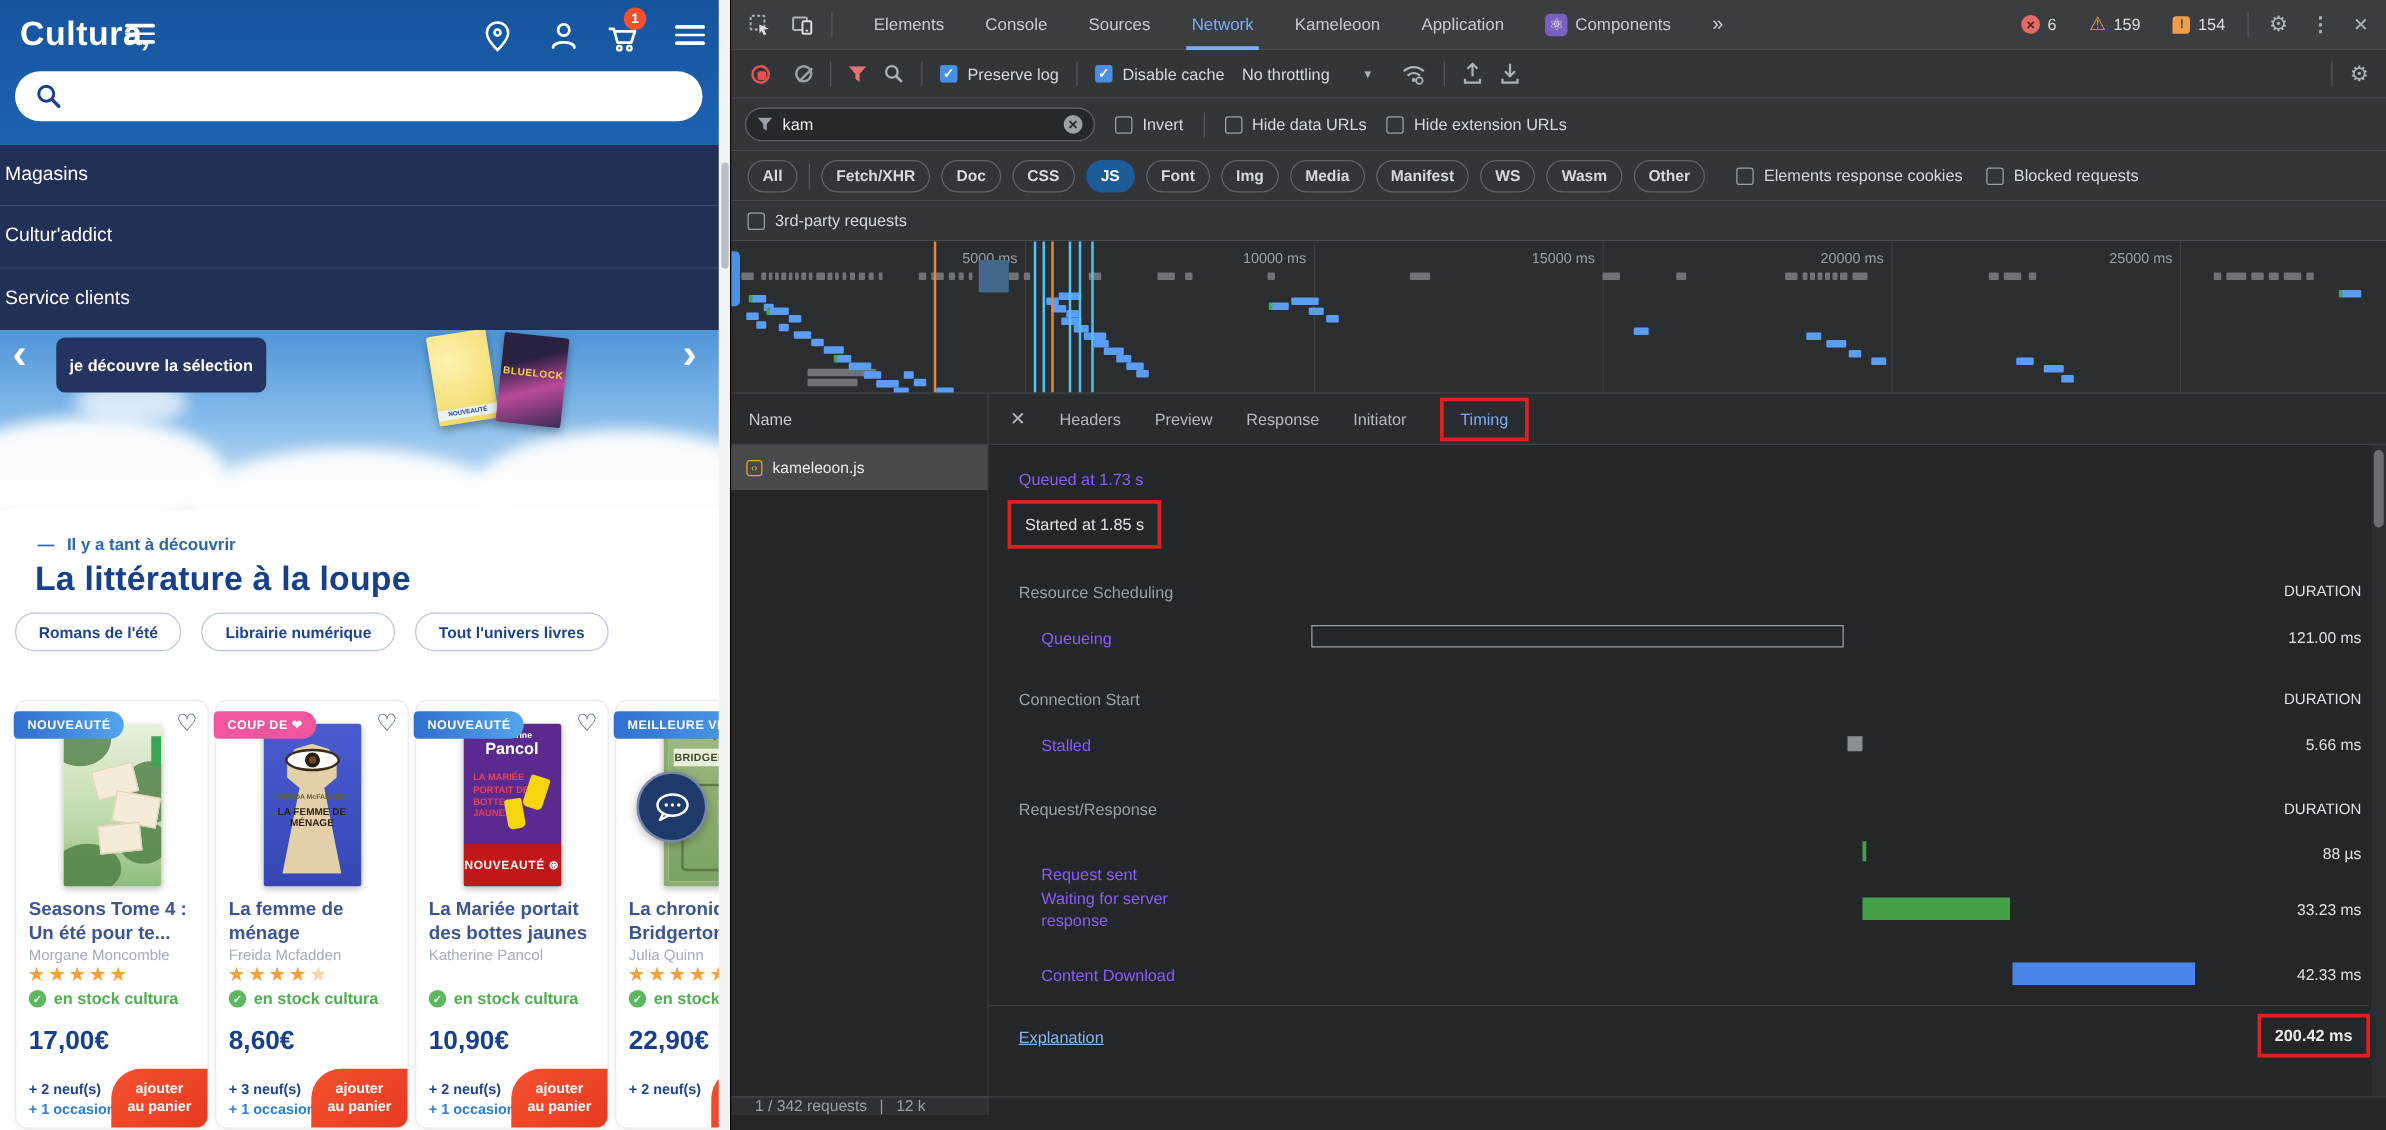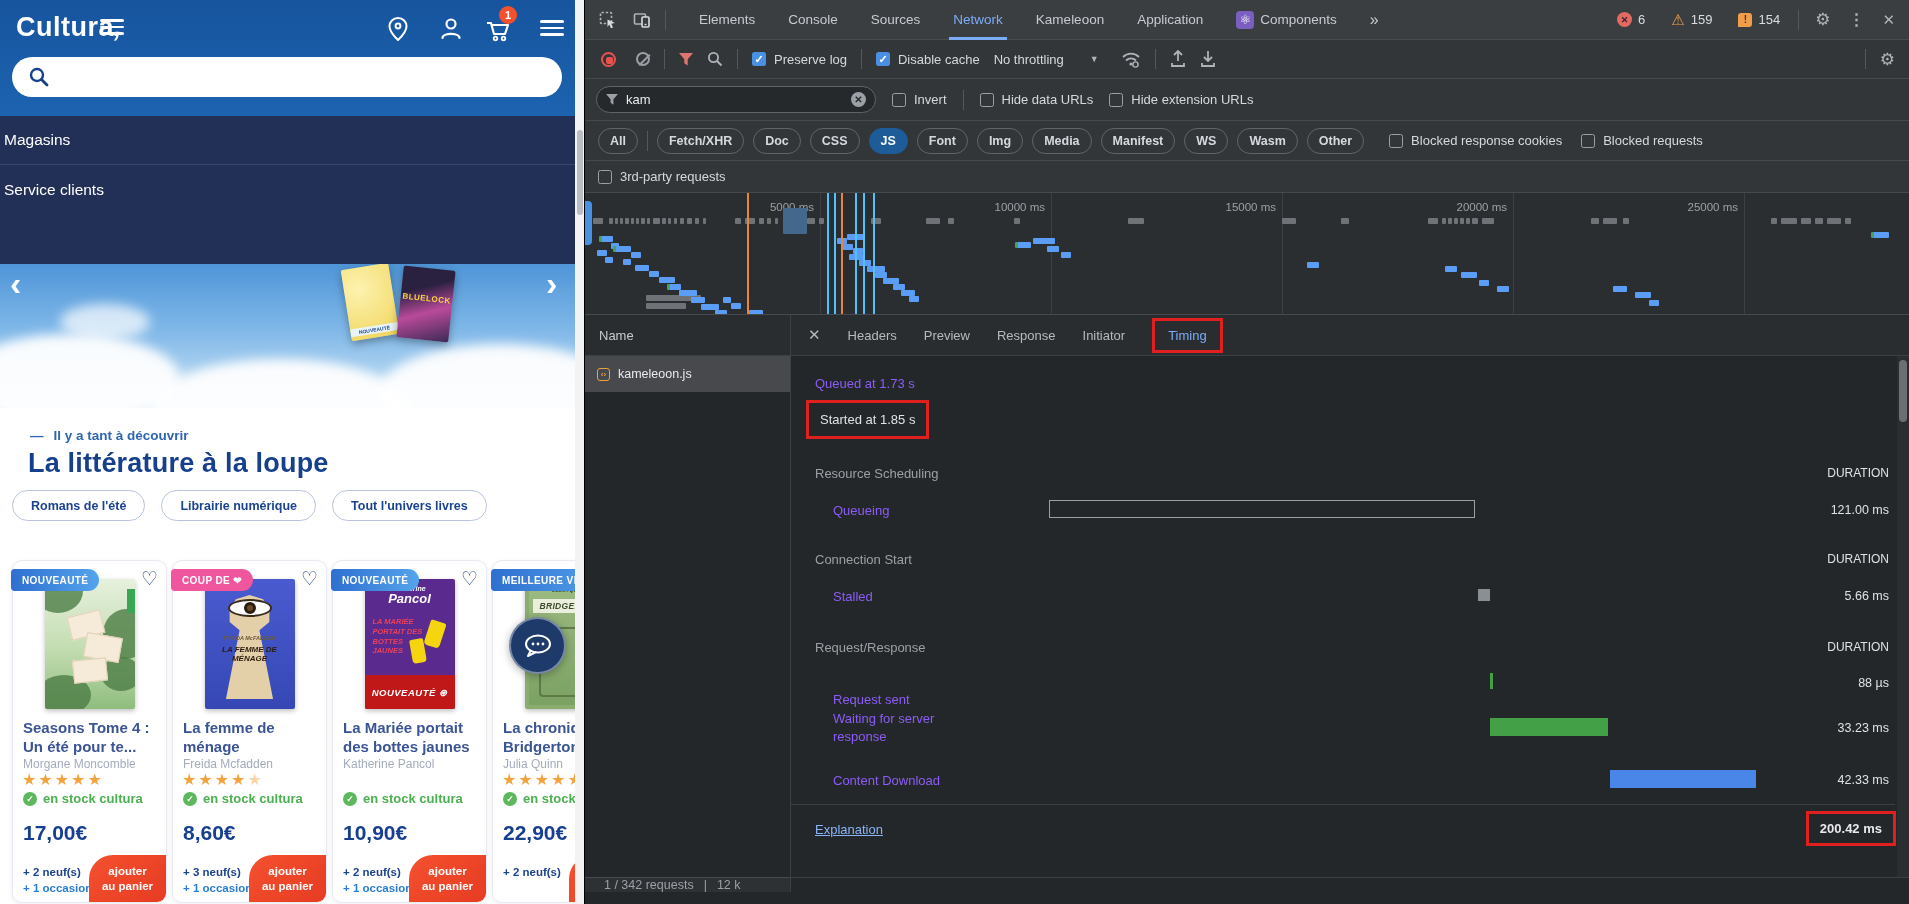--- a/index.html
+++ b/index.html
@@ -53,22 +53,22 @@
     font-size:12.5px; font-weight:600; display:flex; align-items:center; padding:0 18px; cursor:pointer; }
   
   .cards { position:absolute; left:12px; top:560px; display:flex; gap:5px; }
   .card { position:relative; width:155px; height:343px; background:#fff; border:1px solid #e9e9f2; border-radius:10px;
     box-shadow:0 2px 6px rgba(20,40,90,.06); }
   .badge { position:absolute; left:-2px; top:8px; height:22px; display:flex; align-items:center; padding:0 11px;
     border-radius:4px 12px 12px 4px; color:#fff; font-size:10px; font-weight:800; letter-spacing:.4px; white-space:nowrap; z-index:3; }
   .badge-blue { background:linear-gradient(90deg,#2f6fd0,#54a4ec); }
   .badge-pink { background:#f0569d; }
   .fav { position:absolute; right:8px; top:6px; color:#22407c; font-size:19px; cursor:pointer; z-index:3; }
-  .cover { position:absolute; left:50%; transform:translateX(-50%); top:18px; width:90px; height:130px;
-    border-radius:2px; box-shadow:0 2px 5px rgba(0,0,0,.25); overflow:hidden;font-style:italic; }
+  .cover { position:absolute; left:50%; transform:translateX(-50%); top:18px; width:78px; height:130px;
+    border-radius:2px; box-shadow:0 2px 5px rgba(0,0,0,.25); overflow:hidden; }
   .cover1 { background:linear-gradient(180deg,#e7f1dd 0%,#c2dcb0 55%,#8fbd7e 100%); }
   .cover1 .blob { position:absolute; background:#4c7d45; border-radius:50%; opacity:.8; }
   .cover1 .env { position:absolute; background:#f6ead9; border:1px solid #e3d2b8; }
   .cover1 .tag { position:absolute; right:0; top:10px; width:8px; height:24px; background:#3aa556; }
   .cover2 { background:linear-gradient(180deg,#4a5bd0,#3647b5); }
   .keyhole { position:absolute; left:50%; transform:translateX(-50%); top:16px; width:62px; height:104px;
     background:#e3cfa8; clip-path:polygon(50% 0,72% 4%,82% 14%,82% 26%,66% 34%,88% 100%,12% 100%,34% 34%,18% 26%,18% 14%,28% 4%); }
   .eye { position:absolute; left:50%; transform:translateX(-50%); top:20px; width:44px; height:18px;
     background:#fff; border-radius:50%; border:2px solid #3a2b1a; overflow:hidden; }
   .eye i { position:absolute; left:50%; top:50%; transform:translate(-50%,-50%); width:12px; height:12px;
@@ -238,34 +238,36 @@
       <div class="search-pill">
         <svg width="22" height="22" viewBox="0 0 22 22">
             <circle cx="9" cy="9" r="6" fill="none" stroke="#16408c" stroke-width="2.4"></circle>
             <line x1="13.5" y1="13.5" x2="19" y2="19" stroke="#16408c" stroke-width="2.8" stroke-linecap="round"></line>
           </svg>
       </div>
     </div>
 
     <div class="site-nav">
       <div class="nav-item">Magasins</div>
+      <div class="nav-item">Cultur'addict</div>
       <div class="nav-item">Service clients</div>
     </div>
 
     <div class="hero">
       <div class="cloud" style="left:-40px; top:70px; width:220px; height:90px;"></div>
       <div class="cloud" style="left:150px; top:95px; width:260px; height:100px;"></div>
       <div class="cloud" style="left:380px; top:80px; width:240px; height:95px;"></div>
       <div class="cloud" style="left:60px; top:40px; width:90px; height:36px; opacity:.7;"></div>
       <div class="book book1">
           <div class="bb">NOUVEAUTÉ</div>
         </div>
       <div class="book book2">
           <div class="bt">BLUELOCK</div>
         </div>
+      <button class="hero-btn">je découvre la sélection</button>
       <div class="chev" style="left:10px">‹</div>
       <div class="chev" style="left:546px">›</div>
     </div>
 
     <div class="eyebrow"><span class="dash">—</span><span>Il y a tant à découvrir</span></div>
     <div class="sec-title">La littérature à la loupe</div>
     <div class="chips-row">
       <div class="site-chip">Romans de l'été</div>
       <div class="site-chip">Librairie numérique</div>
       <div class="site-chip">Tout l'univers livres</div>
@@ -514,21 +516,21 @@
       <span class="tchip on">JS</span>
       <span class="tchip">Font</span>
       <span class="tchip">Img</span>
       <span class="tchip">Media</span>
       <span class="tchip">Manifest</span>
       <span class="tchip">WS</span>
       <span class="tchip">Wasm</span>
       <span class="tchip">Other</span>
       <span class="cb-group" style="margin-left:16px">
         <span class="cb off"></span>
-        <span class="lbl">Blocked response cookies</span>
+        <span class="lbl">Elements response cookies</span>
       </span>
       <span class="cb-group" style="margin-left:10px">
         <span class="cb off"></span>
         <span class="lbl">Blocked requests</span>
       </span>
     </div>
 
     <div class="dt-row5">
       <span class="cb-group">
         <span class="cb off"></span>

